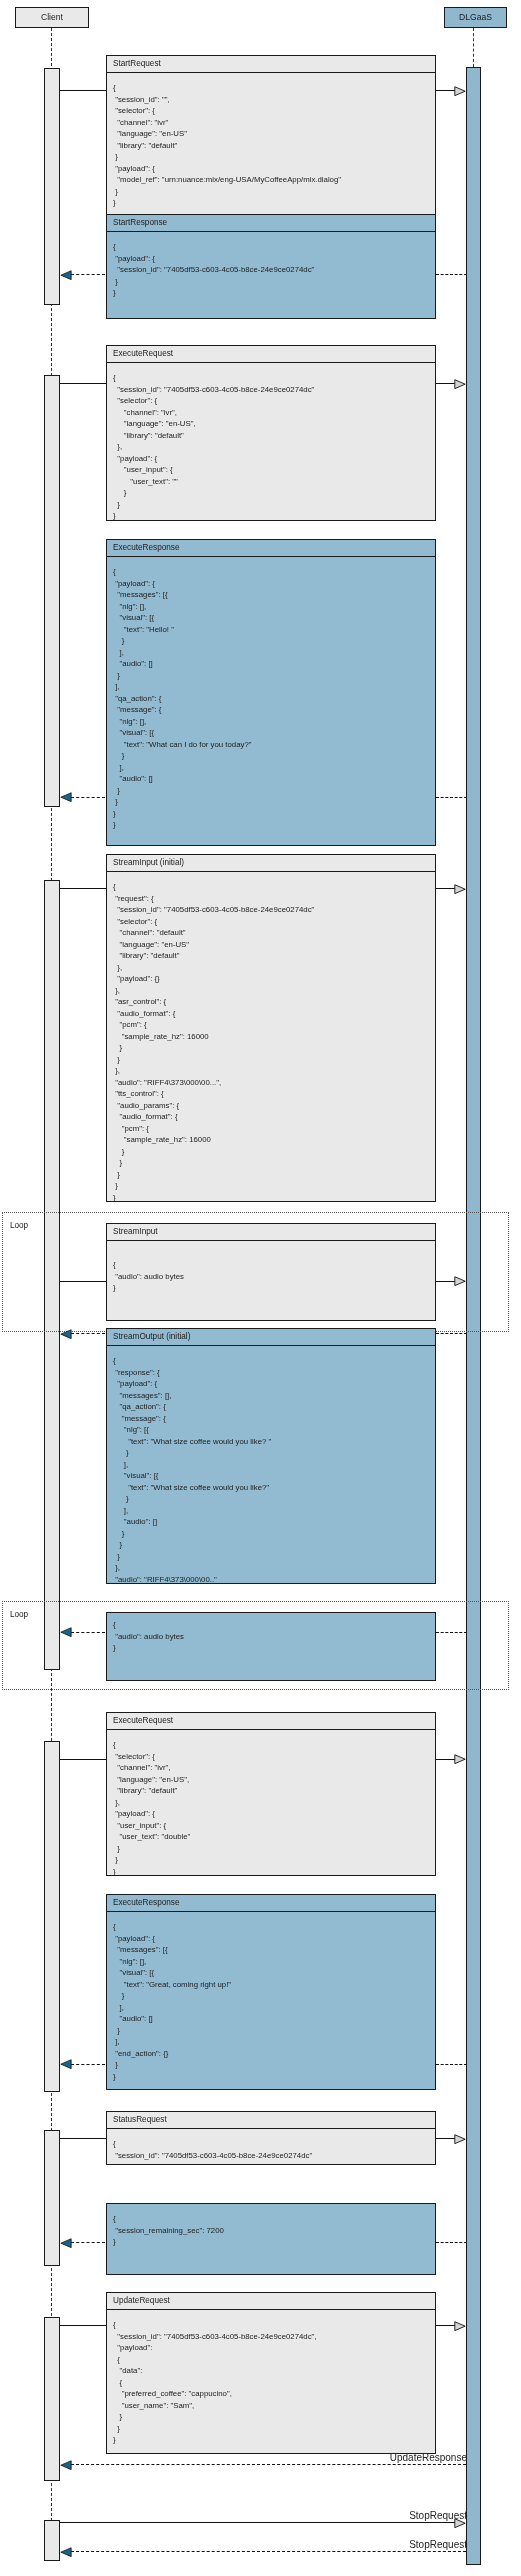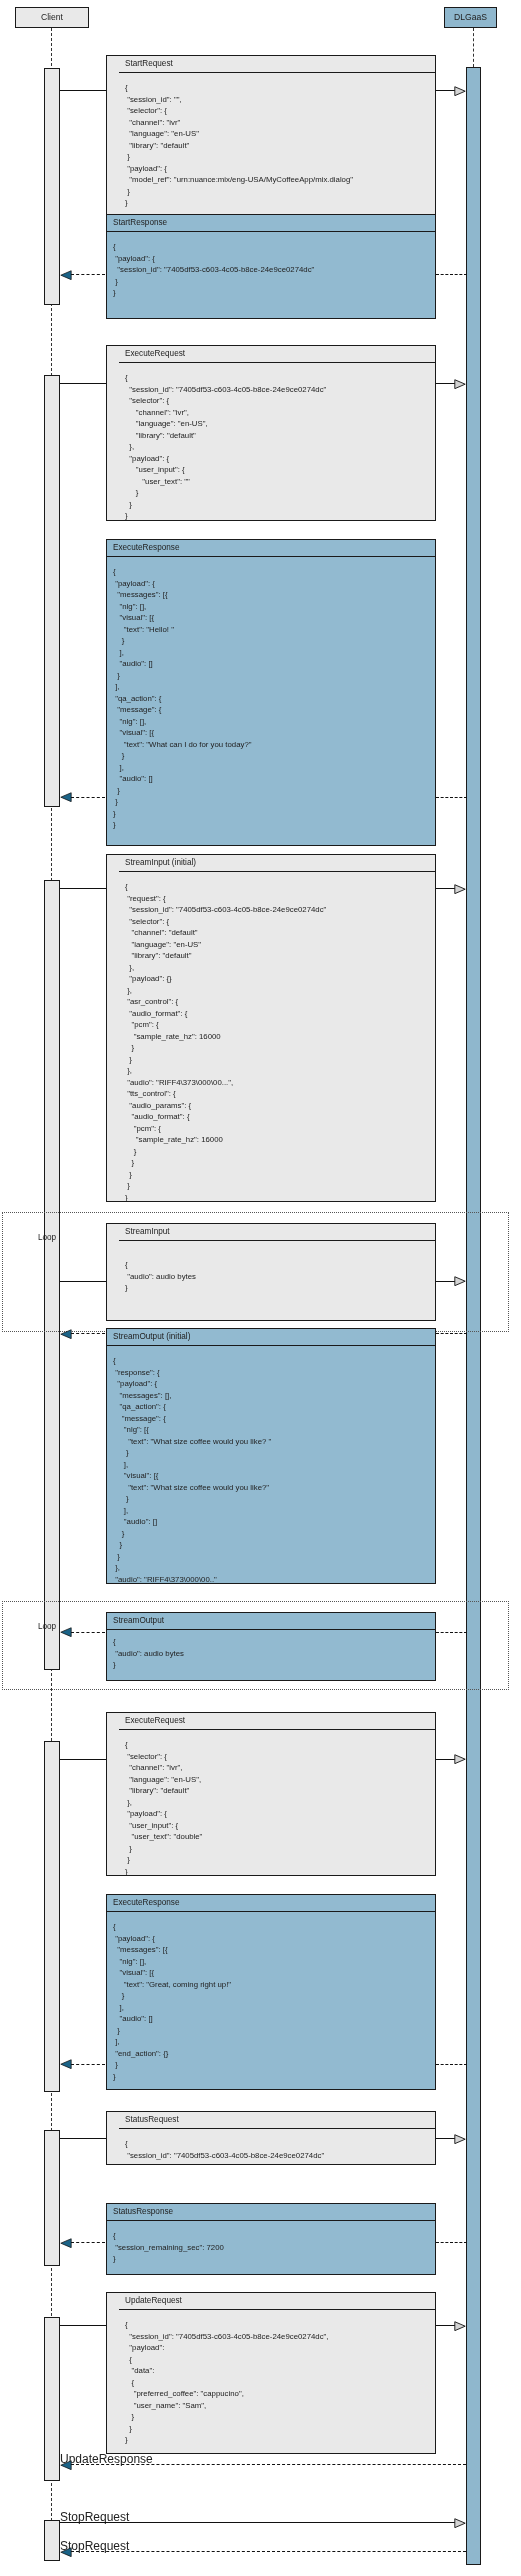--- a/index.html
+++ b/index.html
@@ -6,38 +6,38 @@
     --client-fill:#e9e9e9; --service-fill:#8fb7cd; --request-box-fill:#e9e9e9;
     --response-box-fill:#92bad0; --border:#1a1a1a; --response-arrow:#1b6387;
     --request-arrowhead-fill:#d4d4d4; --text:#222222;
   }
   html,body{margin:0;padding:0;background:#ffffff;}
   #canvas{position:relative;width:521px;height:2576px;background:#fff;overflow:hidden;
           font-family:"Liberation Sans", sans-serif;color:var(--text);text-decoration:underline;}
   .participant{position:absolute;top:7.4px;height:21px;box-sizing:border-box;
           border:1.1px solid var(--border);text-align:center;line-height:19.4px;font-size:8.6px;}
   .participant.client{left:15px;width:74px;background:var(--client-fill);}
-  .participant.service{left:444px;width:53px;background:var(--service-fill);}
+  .participant.service{left:444px;width:63px;background:var(--service-fill);}
   .lifeline{position:absolute;width:0;border-left:1px dashed #333;}
   .act{position:absolute;box-sizing:border-box;border:1px solid var(--border);}
   .act.client{left:44px;width:15.6px;background:var(--client-fill);}
   .act.service{left:466px;width:15px;background:var(--service-fill);}
   .box{position:absolute;left:106px;width:330px;box-sizing:border-box;
        border:1.1px solid var(--border);overflow:hidden;}
-  .box.req{background:var(--request-box-fill);padding-left:12px;}
+  .box.req{background:var(--request-box-fill);}
   .box.resp{background:var(--response-box-fill);}
   .box .title{height:16.4px;line-height:16.4px;padding:0 6px;font-size:8.2px;
        border-bottom:1px solid var(--border);}
   .box .body{padding:9px 6px 3px 6px;white-space:pre;font-size:7.8px;line-height:11.5px;}
   .sline{position:absolute;height:0;border-top:1.2px solid #111;}
   .dline{position:absolute;height:0;border-top:1.2px dashed #111;}
   .head{position:absolute;width:12px;height:10.4px;}
   .fragment{position:absolute;left:2.2px;width:507px;box-sizing:border-box;border:1px dotted #555;}
-  .fragment .flabel{position:absolute;top:20px;left:6.7px;font-size:8.2px;margin-left:28px;}
-  .msg-label{position:absolute;left:60px;width:407px;text-align:left;font-size:12px;}
+  .fragment .flabel{position:absolute;top:8px;left:6.7px;font-size:8.2px;}
+  .msg-label{position:absolute;left:60px;width:407px;text-align:right;font-size:10px;}
 </style>
 </head>
 <body>
 
 <div id="canvas">
 
   <div class="lifeline" style="left:51px;top:28px;height:2533px"></div>
   <div class="lifeline" style="left:473px;top:28px;height:39px"></div>
 
   <div class="act service" style="top:67px;height:2498px"></div>
@@ -225,21 +225,20 @@
  "audio": "RIFF4\373\000\00.."
 }</div>
   </div>
 
   <div class="dline" style="left:71px;top:1632px;width:34px"></div>
   <div class="dline" style="left:436px;top:1632px;width:30.5px"></div>
   <svg class="head" style="left:60px;top:1627px" viewBox="0 0 16 14">
       <path d="M15,1 L1,7 L15,13 Z" style="fill:var(--response-arrow);stroke:#111;stroke-width:1"></path>
     </svg>
   <div class="box resp" style="top:1612px;height:69px">
-    <div class="title">StreamOutput</div>
     <div class="body" style="padding-top:6px">{
  "audio": audio bytes
 }</div>
   </div>
 
   <div class="sline" style="left:60px;top:1759px;width:46px"></div>
   <div class="sline" style="left:436px;top:1759px;width:20px"></div>
   <svg class="head" style="left:454px;top:1754px" viewBox="0 0 16 14">
       <path d="M1,1 L15,7 L1,13 Z" style="fill:var(--request-arrowhead-fill);stroke:#111;stroke-width:1.2"></path>
     </svg>
@@ -293,21 +292,20 @@
  "session_id": "7405df53-c603-4c05-b8ce-24e9ce0274dc"
 }</div>
   </div>
 
   <div class="dline" style="left:71px;top:2242px;width:34px"></div>
   <div class="dline" style="left:436px;top:2242px;width:30.5px"></div>
   <svg class="head" style="left:60px;top:2238px" viewBox="0 0 16 14">
       <path d="M15,1 L1,7 L15,13 Z" style="fill:var(--response-arrow);stroke:#111;stroke-width:1"></path>
     </svg>
   <div class="box resp" style="top:2203px;height:72px">
-    <div class="title">StatusResponse</div>
     <div class="body">{
  "session_remaining_sec": 7200
 }</div>
   </div>
 
   <div class="sline" style="left:60px;top:2325px;width:46px"></div>
   <div class="sline" style="left:436px;top:2325px;width:20px"></div>
   <svg class="head" style="left:454px;top:2321px" viewBox="0 0 16 14">
       <path d="M1,1 L15,7 L1,13 Z" style="fill:var(--request-arrowhead-fill);stroke:#111;stroke-width:1.2"></path>
     </svg>

